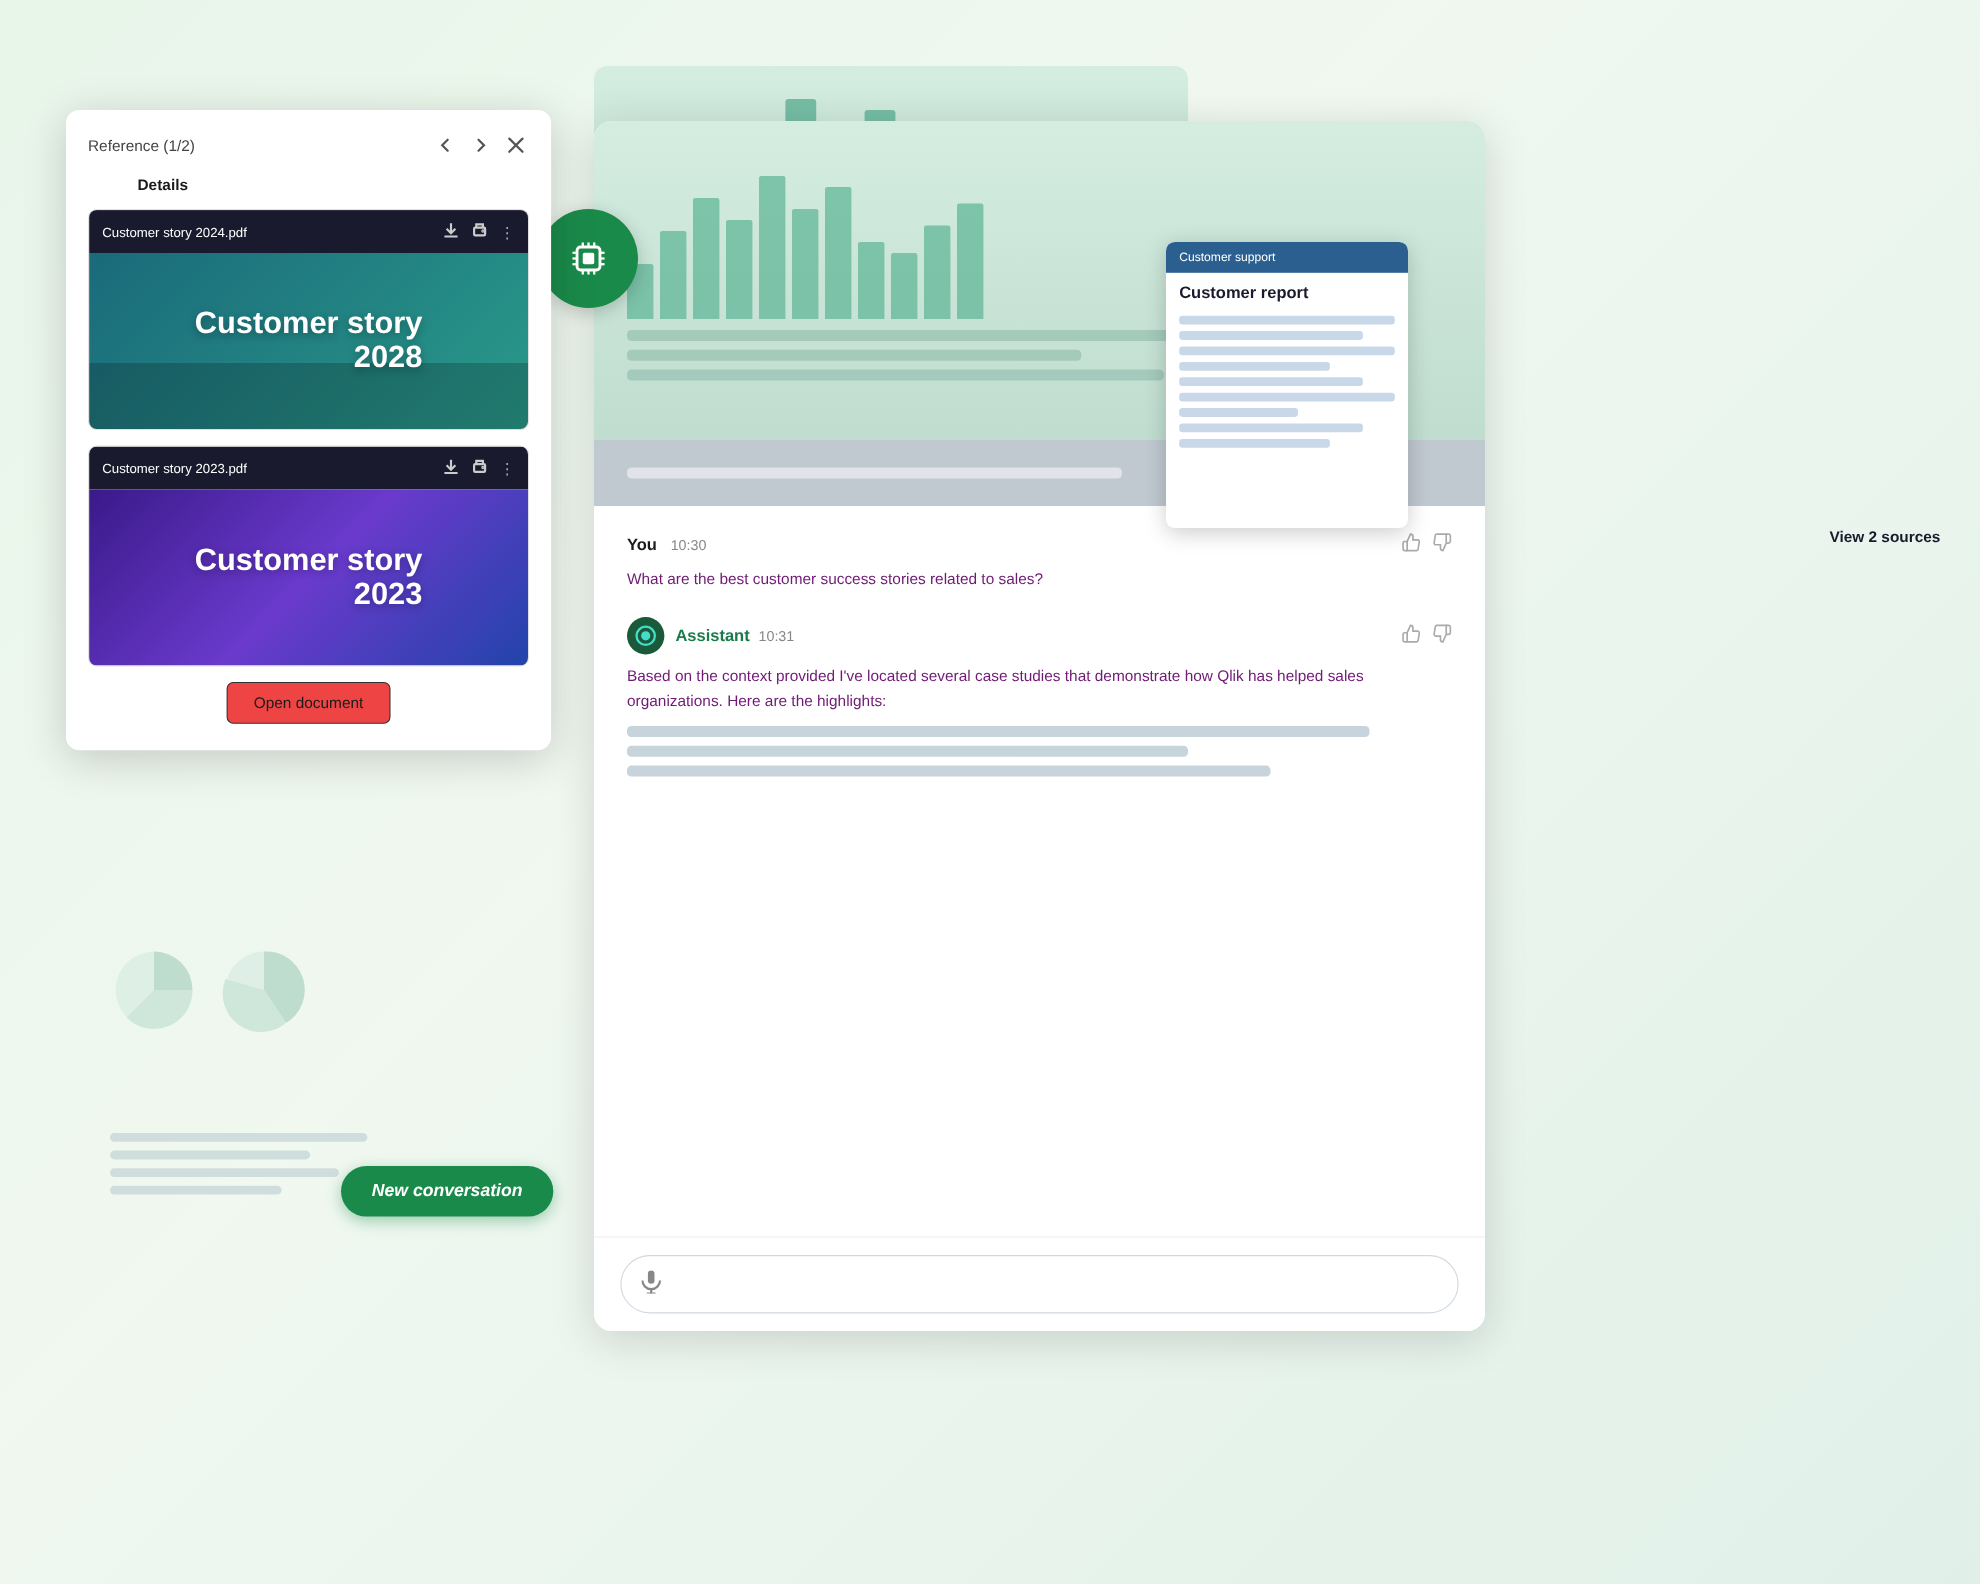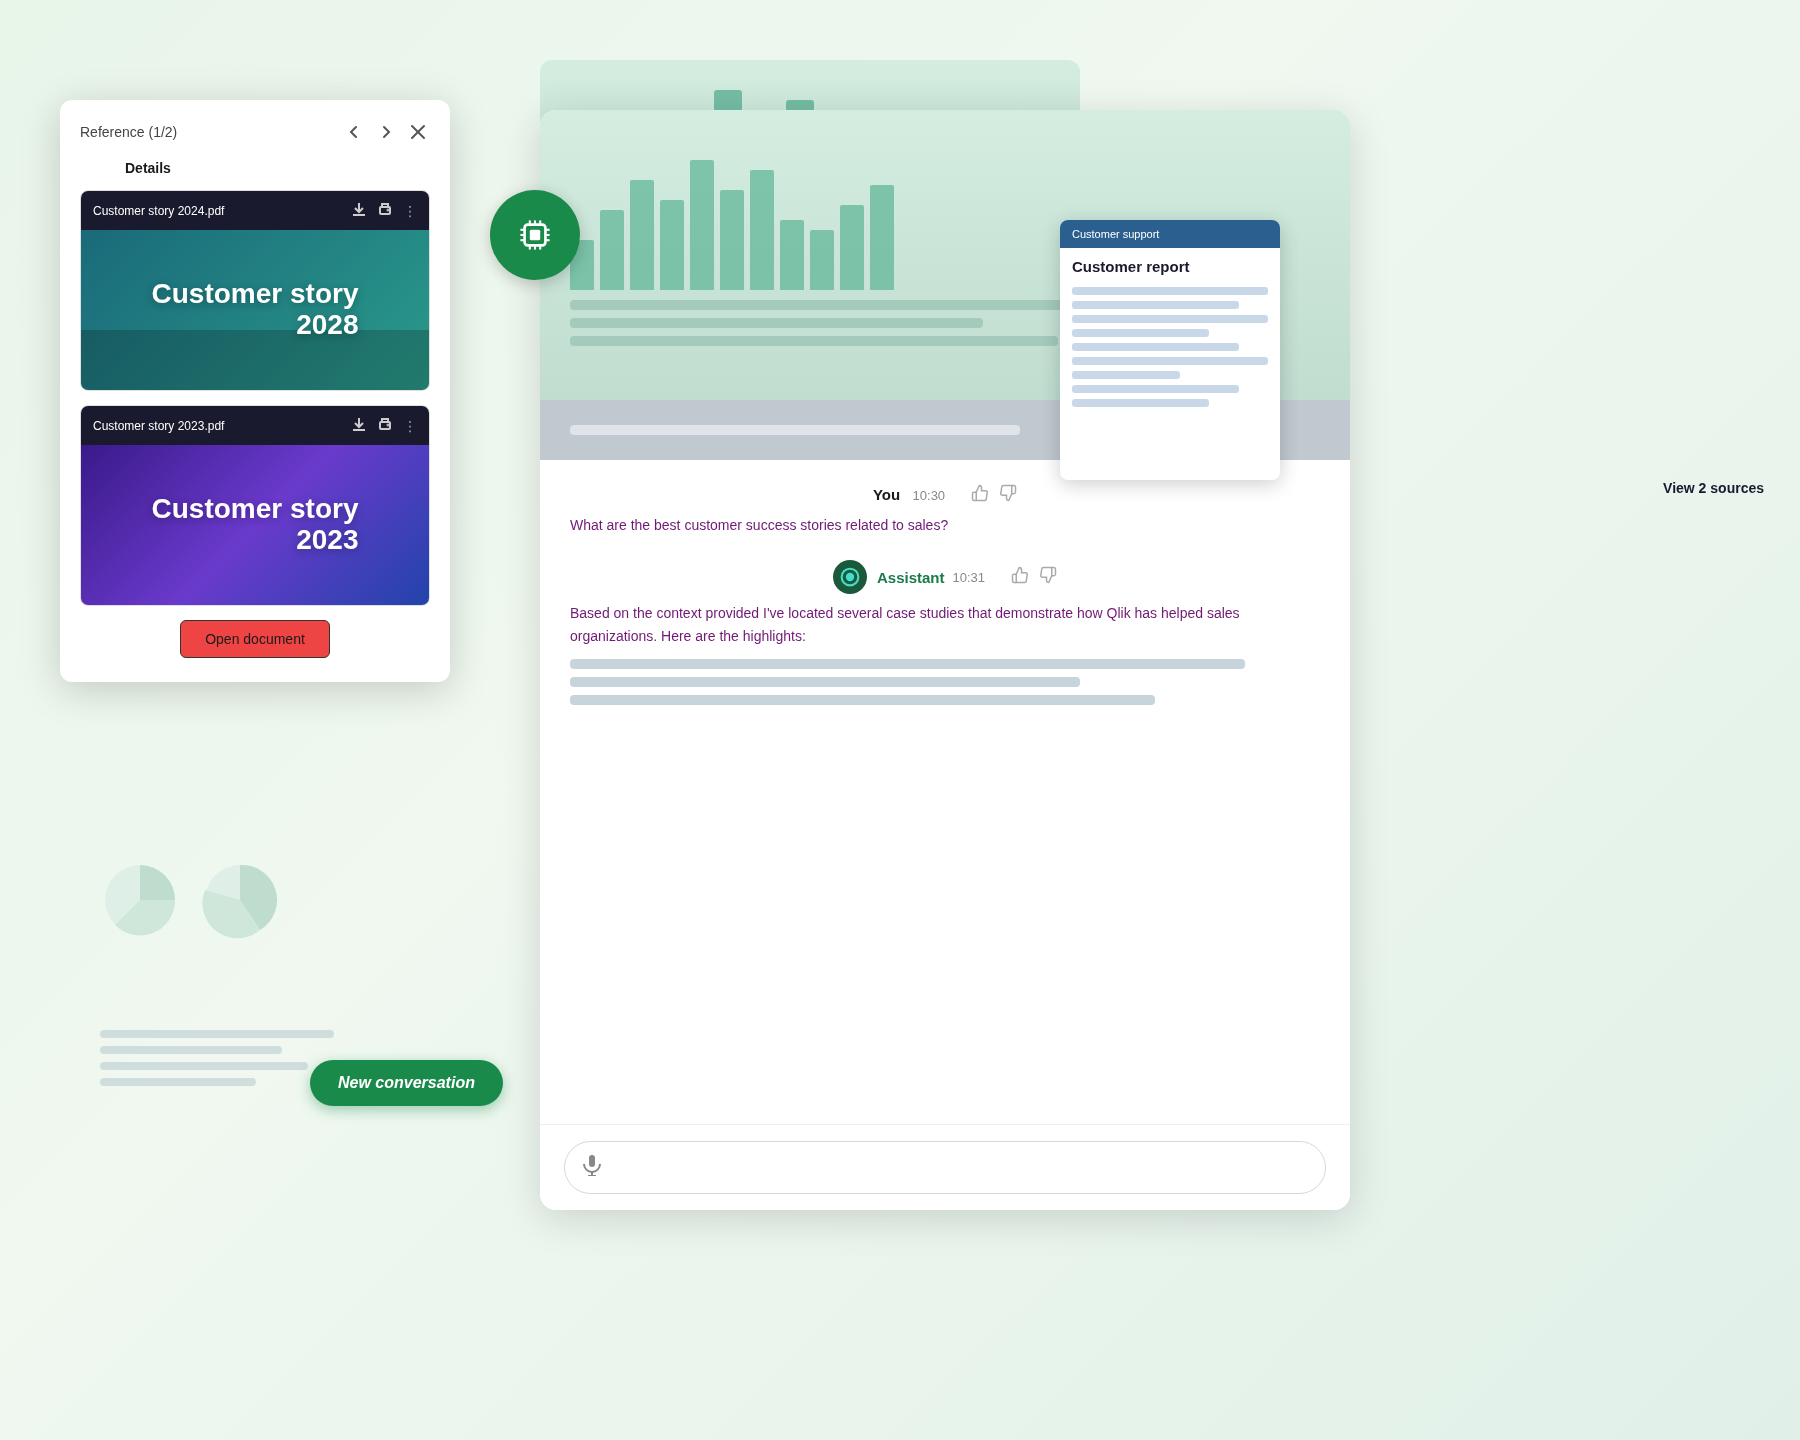--- a/index.html
+++ b/index.html
@@ -128,21 +128,21 @@
       font-weight: 600;
       color: #1a1a2e;
       z-index: 16;
     }
 
     
     .ref-panel {
       position: absolute;
       left: 60px;
       top: 100px;
-      width: 390px;
+      width: 441px;
       background: #ffffff;
       border-radius: 12px;
       box-shadow: 0 8px 40px rgba(0,0,0,0.18);
       padding: 20px;
       z-index: 30;
     }
     .ref-panel-header {
       display: flex;
       align-items: center;
       justify-content: space-between;
@@ -348,21 +348,21 @@
       overflow-y: auto;
       background: #ffffff;
     }
 
     .message-block {
       margin-bottom: 24px;
     }
     .message-header {
       display: flex;
       align-items: center;
-      justify-content: center;
+      justify-content: space-between;
       margin-bottom: 8px;
       gap: 26px;
     }
     .message-sender {
       font-size: 15px;
       font-weight: 700;
       color: #1a1a1a;
     }
     .message-sender.assistant {
       color: #1a7a4a;

